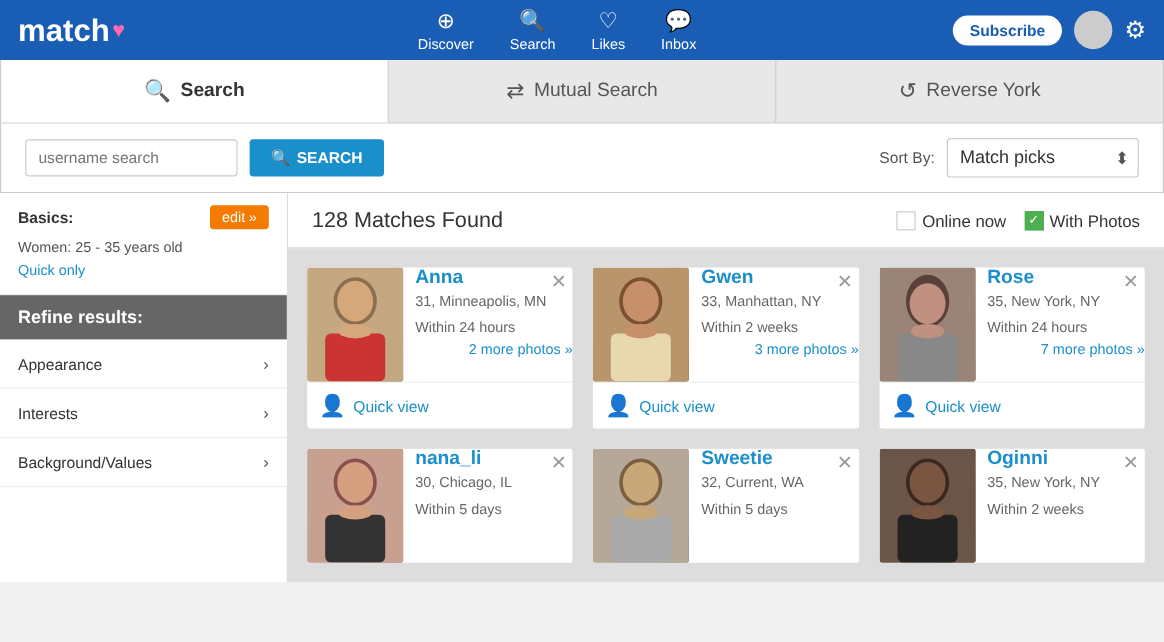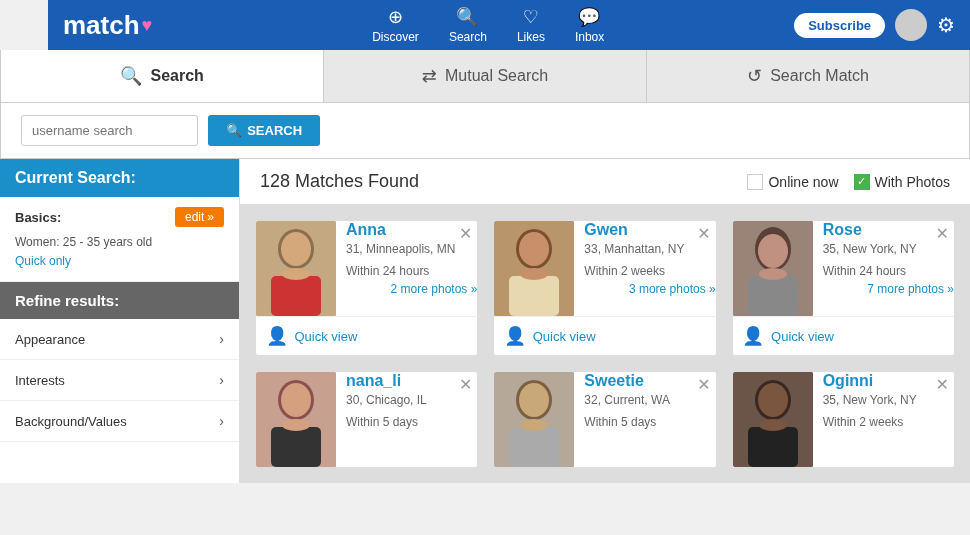--- a/index.html
+++ b/index.html
@@ -5,21 +5,20 @@
     * { box-sizing: border-box; margin: 0; padding: 0; }
     body { font-family: Arial, sans-serif; background: #f0f0f0; font-size: 13px; color: #333; width: 970px; }
 
     
     .header {
       background: #1a5db5;
       height: 50px;
       display: flex;
       align-items: center;
       padding: 0 15px;
-      margin-left: 48px;
     }
     .logo {
       color: white;
       font-size: 26px;
       font-weight: bold;
       margin-right: 30px;
       display: flex;
       align-items: center;
     }
     .logo-heart { color: #ff69b4; font-size: 18px; margin-left: 2px; }
@@ -353,38 +352,47 @@
   <div class="tab active">
     <span class="tab-icon">🔍</span>
     <span>Search</span>
   </div>
   <div class="tab">
     <span class="tab-icon">⇄</span>
     <span>Mutual Search</span>
   </div>
   <div class="tab">
     <span class="tab-icon">↺</span>
-    <span>Search Match</span>
+    <span>Reverse York</span>
   </div>
 </div>
 
 <div class="search-bar-area">
   <input class="username-input" type="text" placeholder="username search" style="">
   <button class="search-btn">
     <span>🔍</span>
     <span>SEARCH</span>
   </button>
+  <div class="sort-area">
+    <span class="sort-label">Sort By:</span>
+    <div class="sort-wrapper">
+      <select class="sort-select">
+        <option>Match picks</option>
+        <option>New members</option>
+        <option>Last active</option>
+        <option>Distance</option>
+      </select>
+      <span class="sort-arrows">⬍</span>
+    </div>
+  </div>
 </div>
 
 <div class="main-content">
 
   <div class="sidebar">
-    <div class="current-search-header">
-      <span>Current Search:</span>
-    </div>
     <div class="basics-section">
       <div class="basics-row">
         <span class="basics-label">Basics:</span>
         <button class="edit-btn">edit</button>
       </div>
       <div class="basics-details">
         <div>Women: 25 - 35 years old</div>
         <div class="blue">Quick only</div>
       </div>
     </div>

